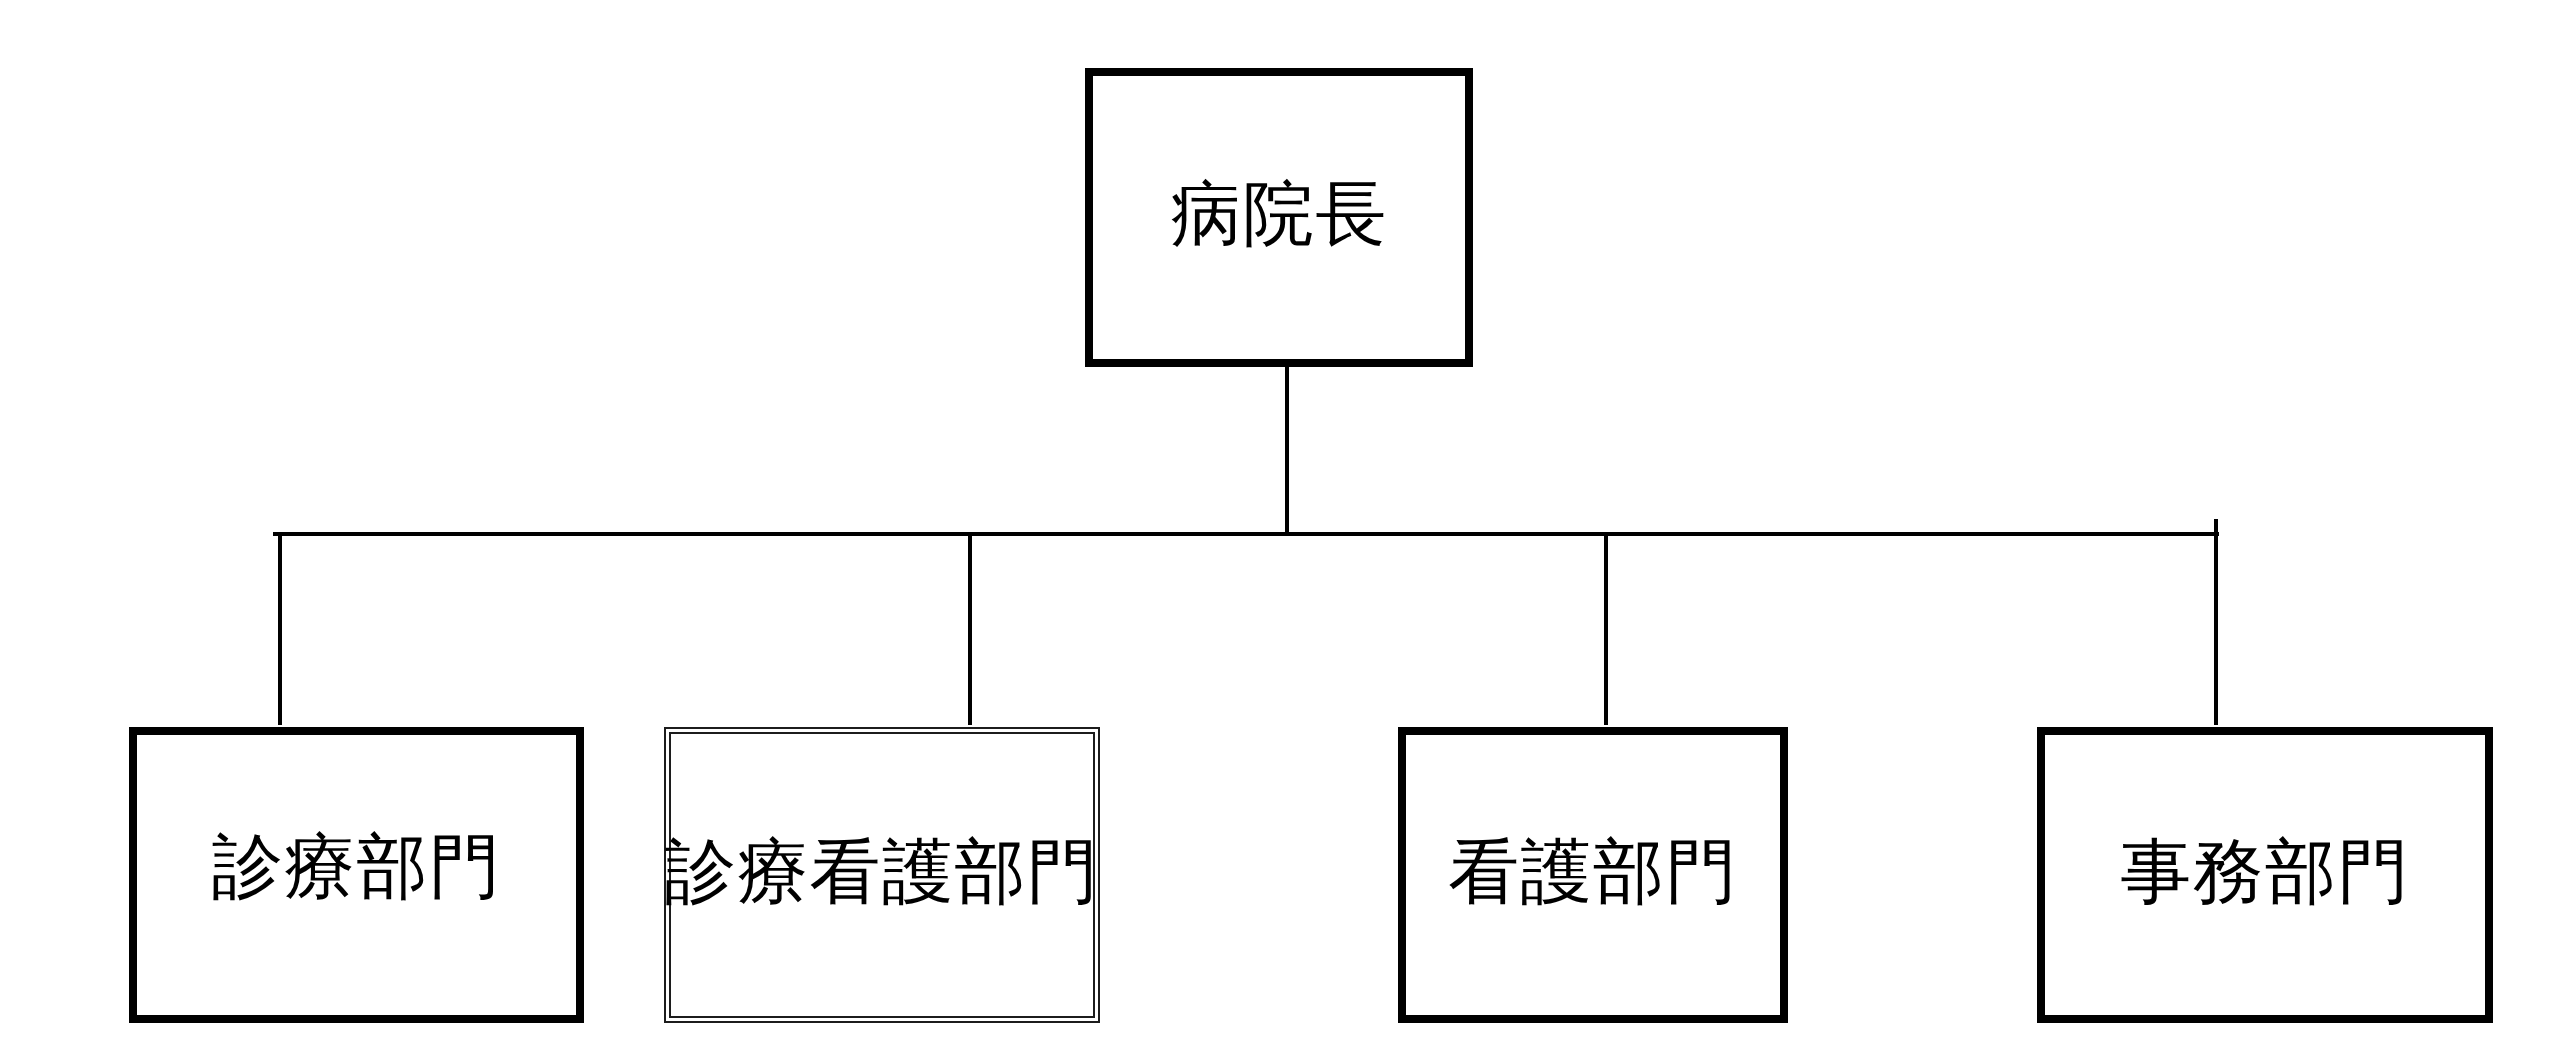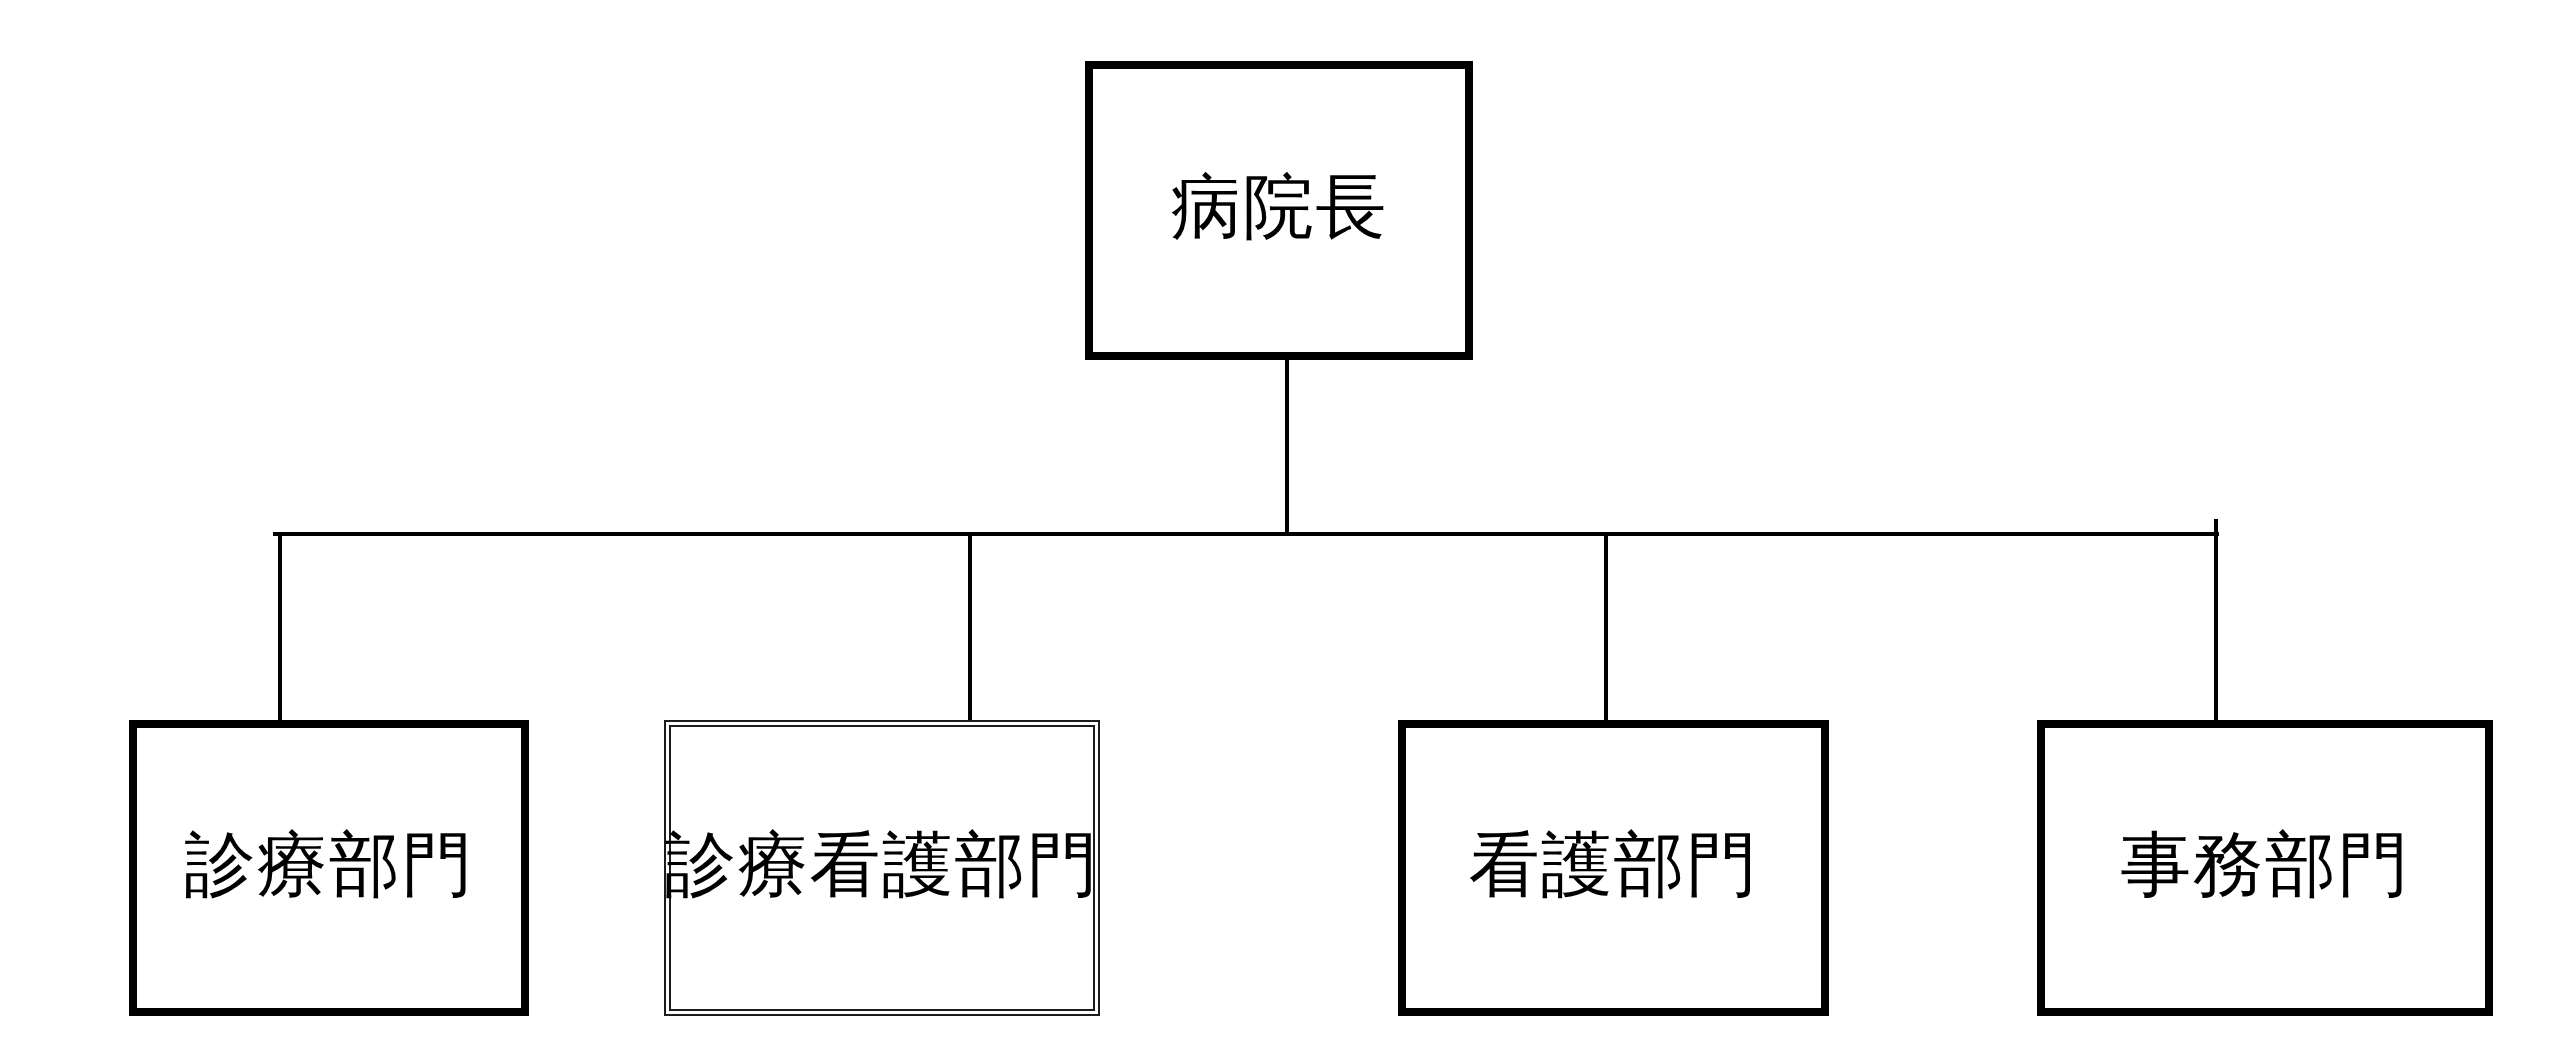--- a/index.html
+++ b/index.html
@@ -40,27 +40,28 @@
     display: flex;
     align-items: center;
     justify-content: center;
     background: #ffffff;
     color: #000000;
     font-size: 71px;
     line-height: 1;
     letter-spacing: 1.4px;
     white-space: nowrap;
     text-align: center;
+    margin-top: 7px;
   }
   .node.solid { border: 8.6px solid #000000; }
   .node.dbl   { border: 7.1px double #1c1c1c; }
   #node-root  { left: 1085px; top: 61px;   width: 388px; height: 299px; }
-  #node-1     { left: 129px;  top: 720px; width: 400px; height: 296px; }
+  #node-1     { left: 129px;  top: 720px; width: 455px; height: 296px; font-family: Liberation Mono, monospace; }
   #node-2     { left: 664px;  top: 720px; width: 436px; height: 296px; }
-  #node-3     { left: 1398px; top: 720px; width: 431px; height: 296px; }
+  #node-3     { left: 1398px; top: 720px; width: 390px; height: 296px; }
   #node-4     { left: 2037px; top: 720px; width: 456px; height: 296px; }
   .node-label {
     display: block;
     transform: translateY(-2.9px);
   }
 </style>
 </head>
 <body>
 
 <div class="stage">

